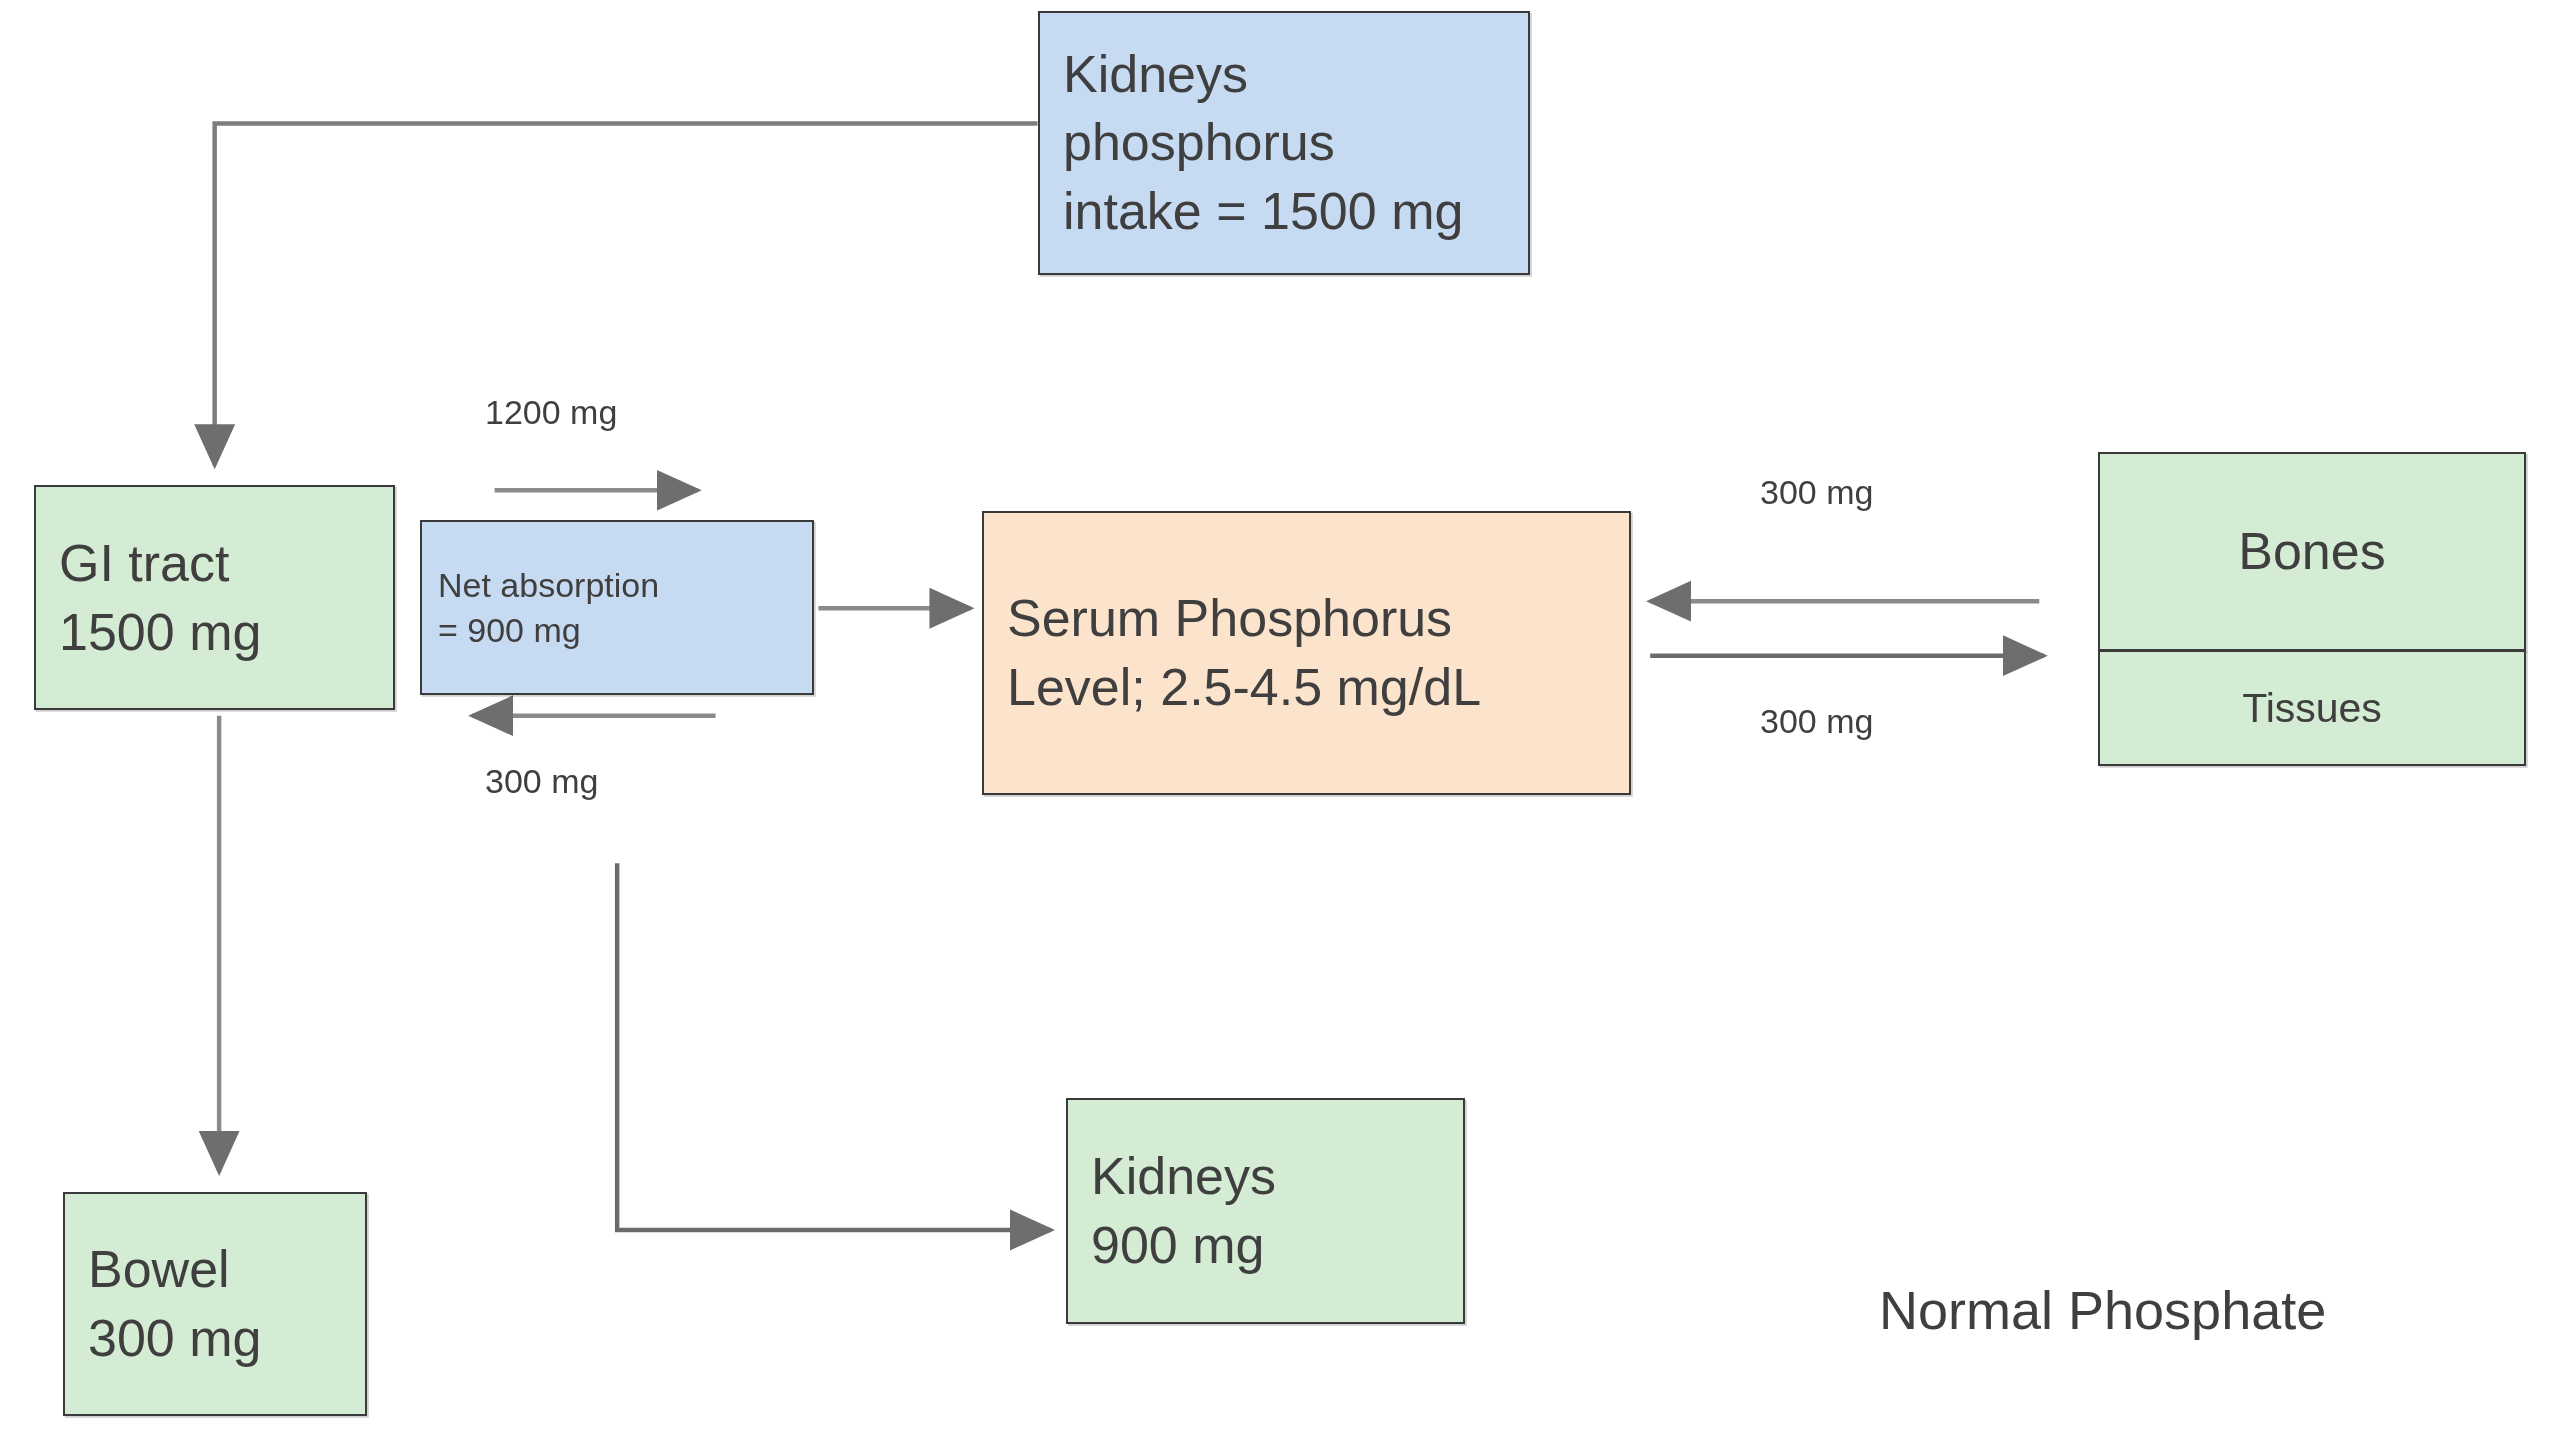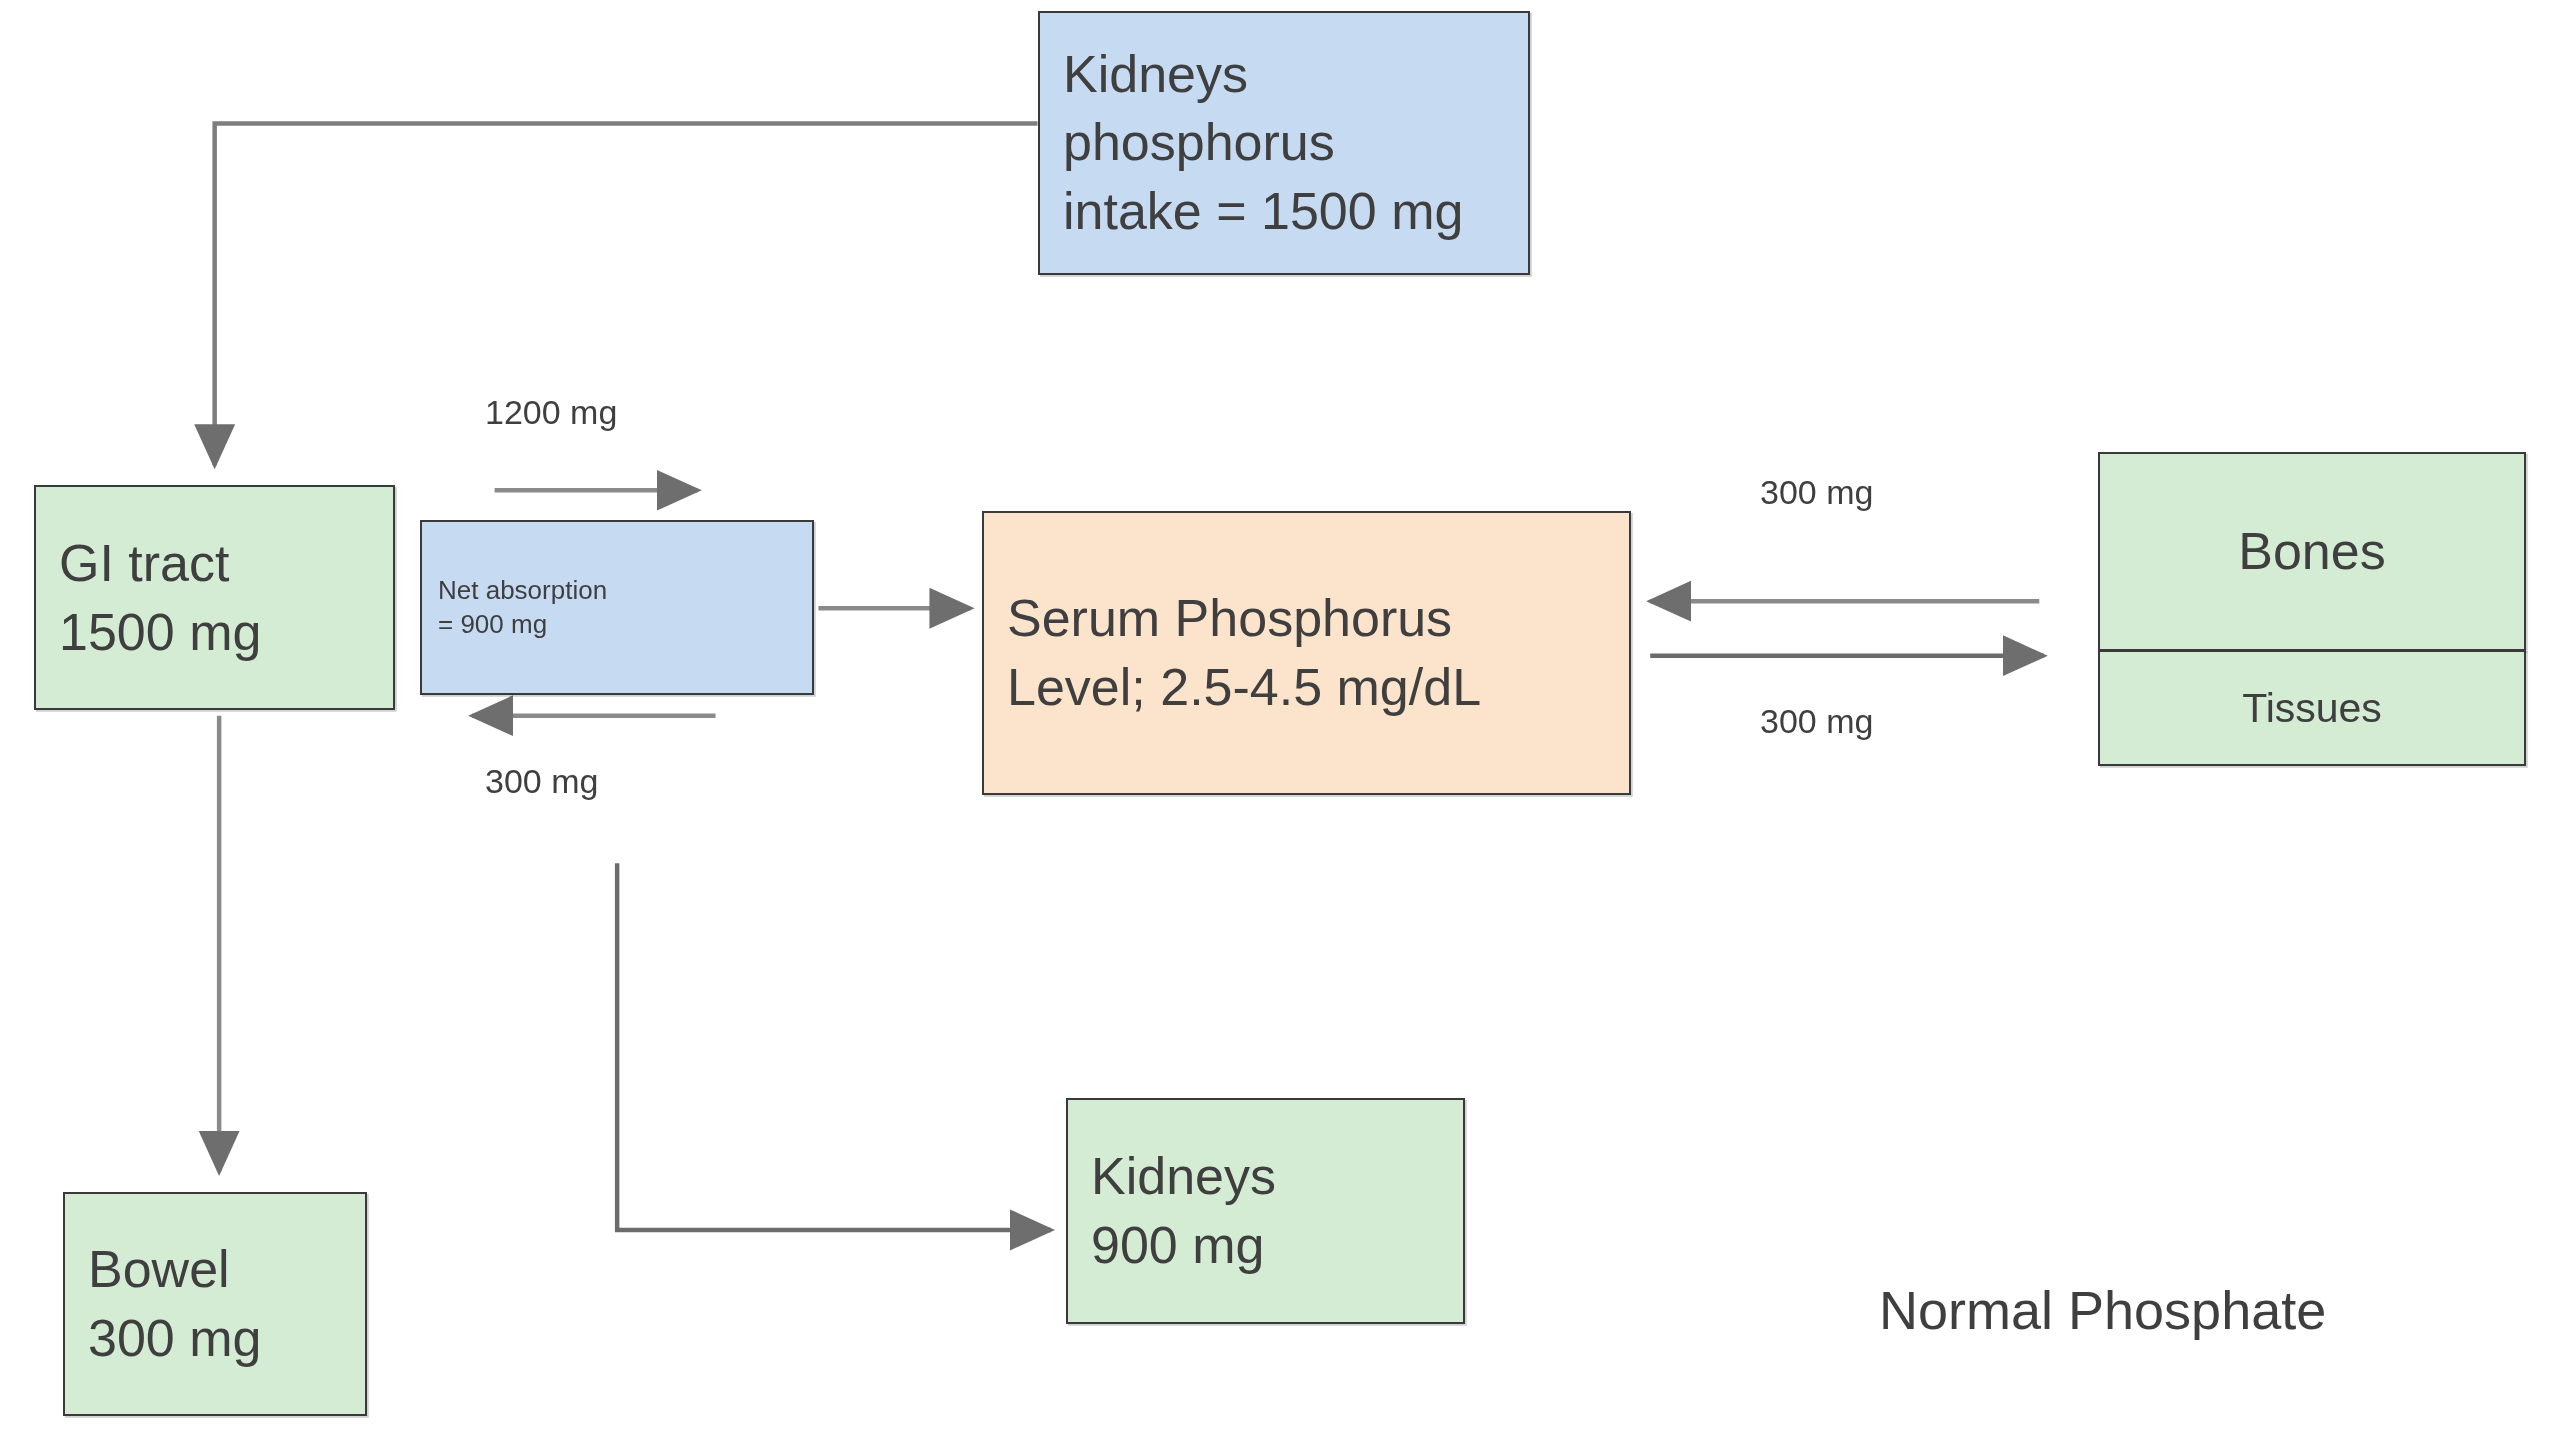--- a/index.html
+++ b/index.html
@@ -34,21 +34,21 @@
   .node.green  { background: #d4ecd4; }
   .node.blue   { background: #c6daf2; }
   .node.orange { background: #fce3cc; }
 
   .nd-text {
     padding: 0 23px;
     font-size: 52px;
     line-height: 1.32;
     color: #3f3f3f;
   }
-  .nd-text.small { font-size: 26px; line-height: 1.3; padding: 0 16px; }
+  .nd-text.small { font-size: 34px; line-height: 1.3; padding: 0 16px; }
   .nd-text.center { text-align: center; padding: 0; }
 
   .label {
     position: absolute;
     font-size: 34px;
     line-height: 1.25;
     color: #3f3f3f;
     white-space: pre;
   }
 

